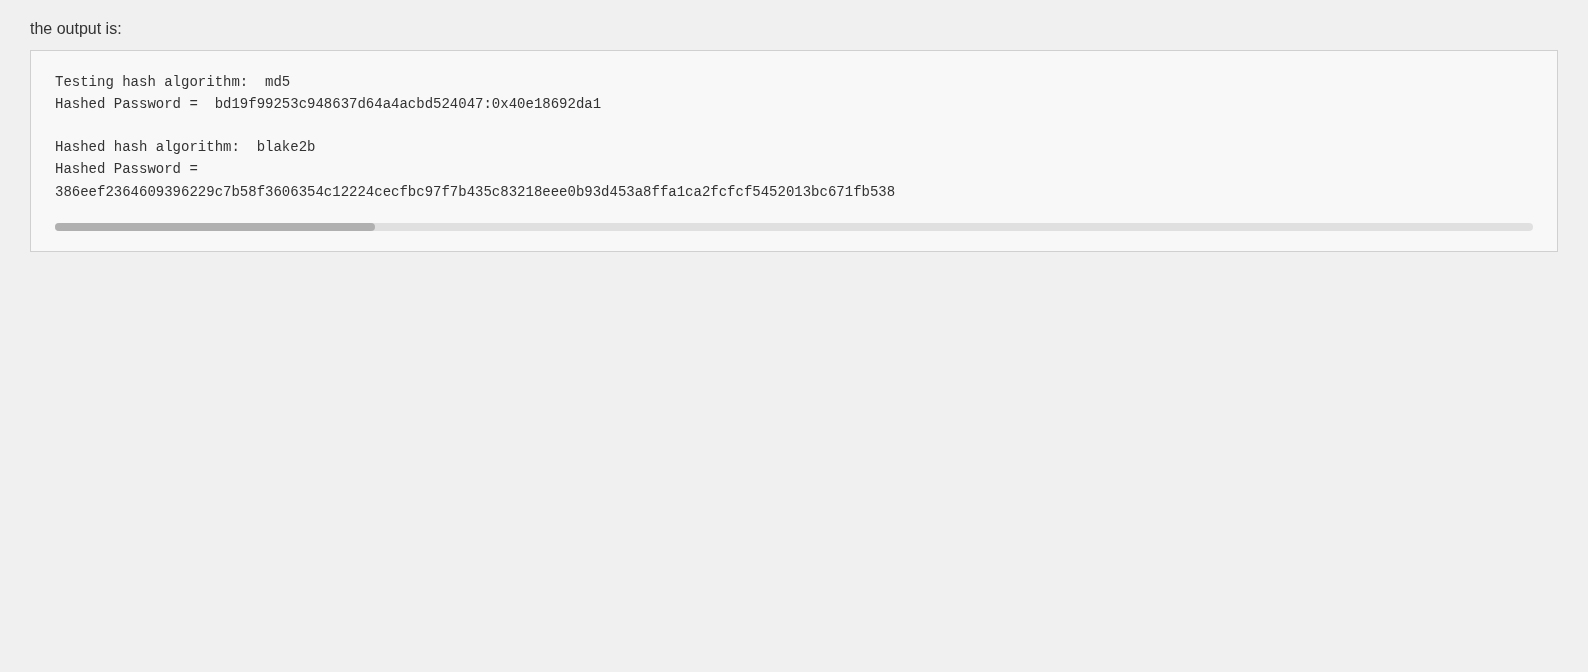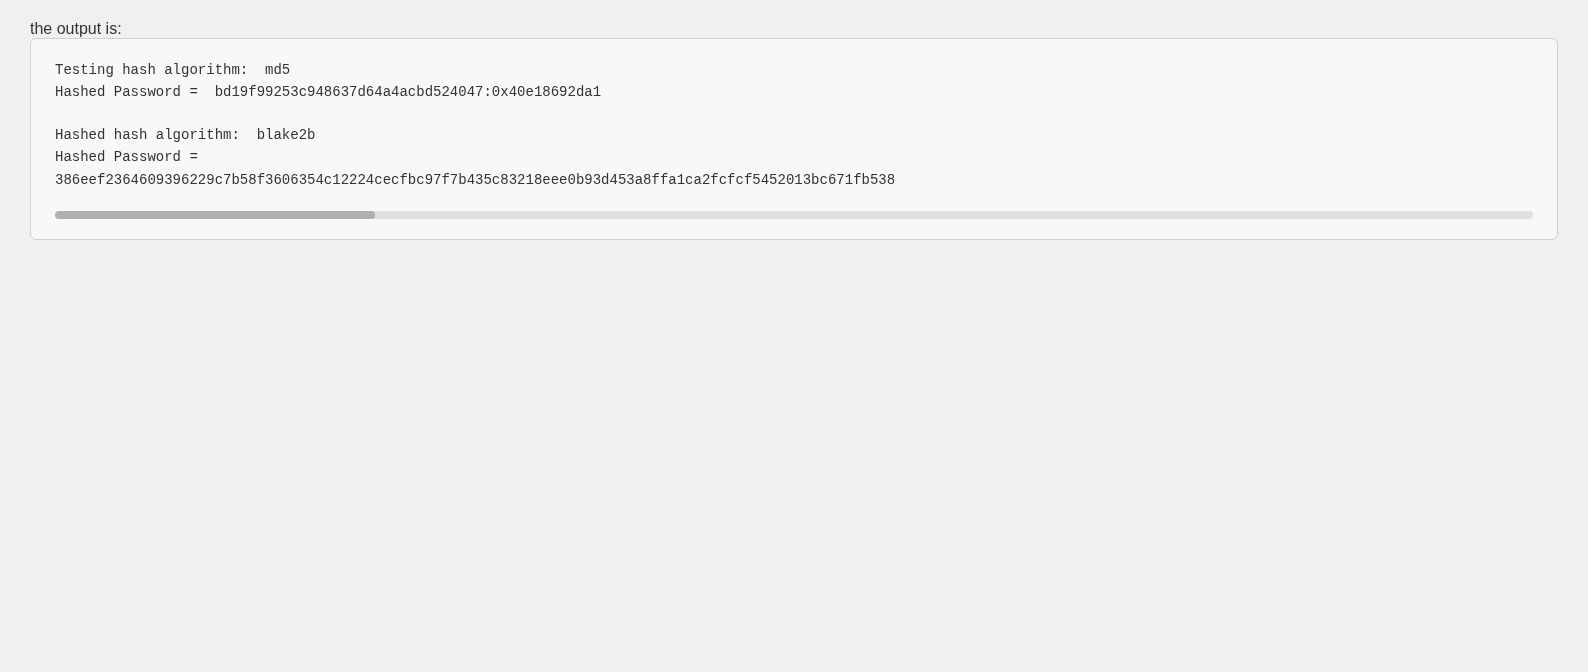--- a/index.html
+++ b/index.html
@@ -12,26 +12,27 @@
       background-color: #f0f0f0;
       font-family: -apple-system, BlinkMacSystemFont, 'Segoe UI', sans-serif;
       padding: 20px 30px;
       min-height: 672px;
       width: 1588px;
     }
 
     .intro-text {
       font-size: 16px;
       color: #333;
+      margin-bottom: 12px;
     }
 
     .output-box {
       background-color: #f8f8f8;
       border: 1px solid #d0d0d0;
-      border-radius: 6px;
+      border-radius: 0;
       padding: 20px 24px;
       overflow-x: auto;
       font-family: 'Courier New', Courier, monospace;
       font-size: 14px;
       color: #333;
       line-height: 1.6;
     }
 
     .hash-block {
       margin-bottom: 20px;

